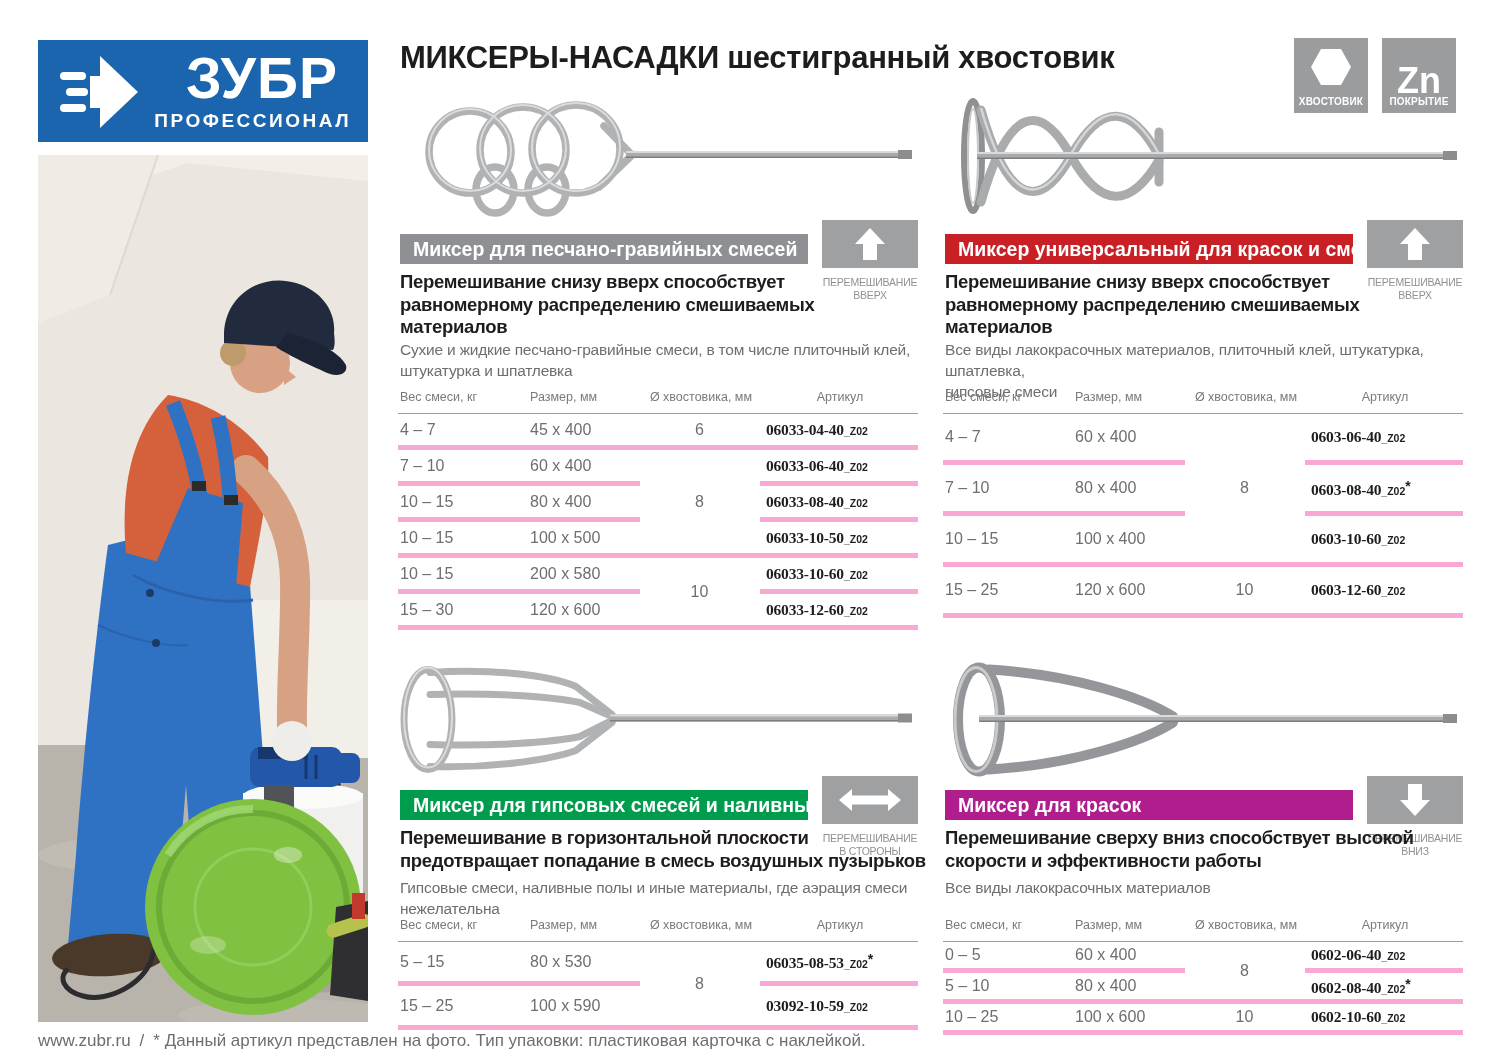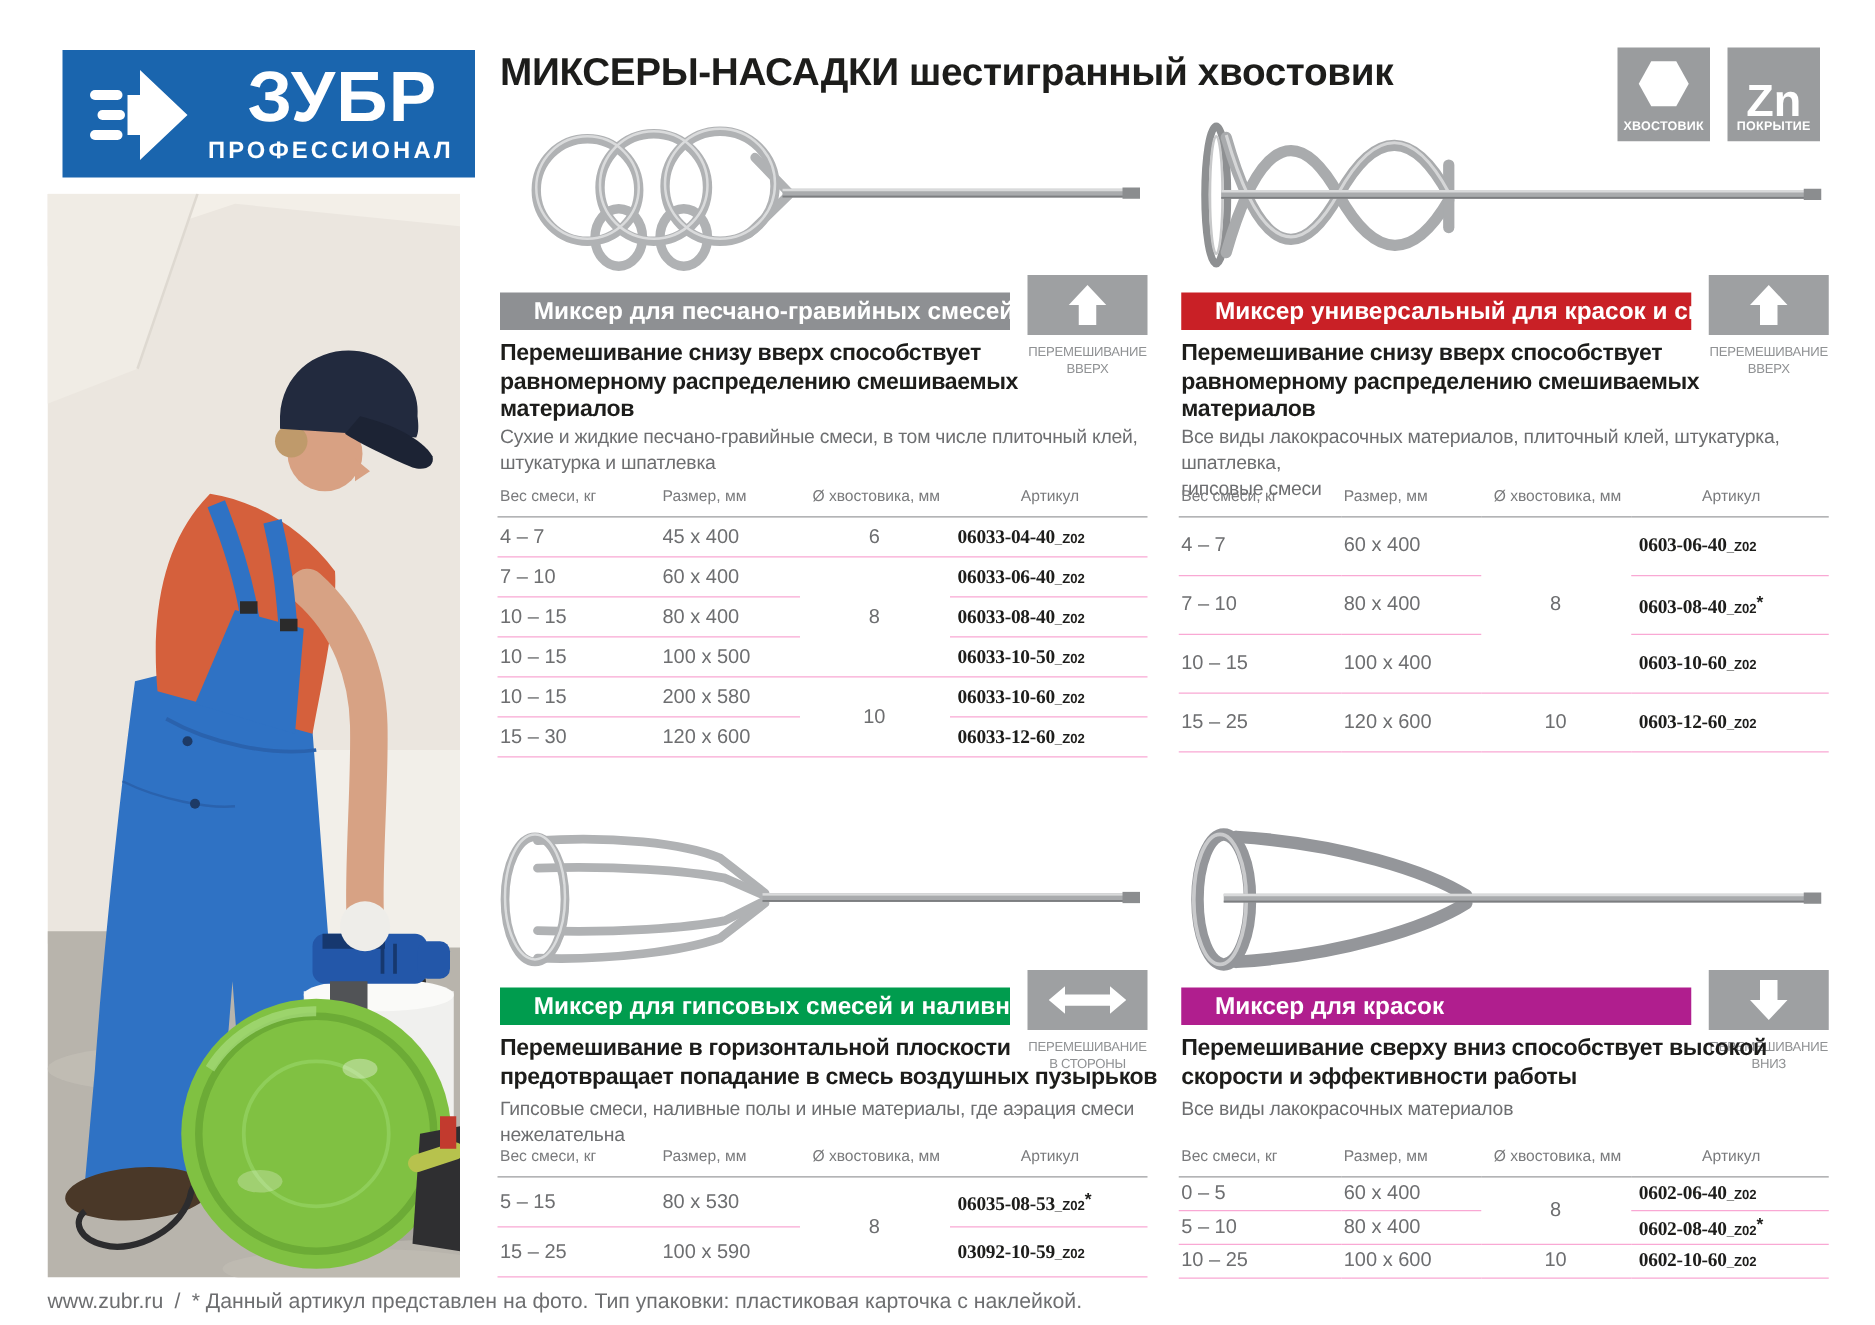--- a/index.html
+++ b/index.html
@@ -22,21 +22,21 @@
   
   .photo{position:absolute;left:38px;top:155px;width:330px;height:867px;}
 
   
   .sec{position:absolute;width:520px;}
   #sec0{left:398px;top:90px;height:512px;}
   #sec1{left:943px;top:90px;height:512px;}
   #sec2{left:398px;top:650px;height:372px;}
   #sec3{left:943px;top:650px;height:372px;}
   .mixer-img{position:absolute;left:0;top:0;width:520px;height:140px;}
-  .hbar{position:absolute;left:2px;width:408px;height:30px;color:#fff;font-size:19.5px;font-weight:700;line-height:30px;padding-left:27px;box-sizing:border-box;white-space:nowrap;}
+  .hbar{position:absolute;left:2px;width:408px;height:30px;color:#fff;font-size:19.5px;font-weight:700;line-height:30px;padding-left:13px;box-sizing:border-box;white-space:nowrap;}
   .sec-top .hbar{top:144px;}
   .sec-bottom .hbar{top:140px;}
   .bold-text{position:absolute;left:2px;width:545px;color:#1d1d1b;font-size:18.5px;font-weight:700;line-height:22.5px;letter-spacing:-0.3px;white-space:pre-line;}
   .sec-top .bold-text{top:181px;}
   .sec-bottom .bold-text{top:177px;}
   .note-text{position:absolute;left:2px;width:545px;color:#6d6e70;font-size:15.5px;line-height:21px;letter-spacing:-0.2px;white-space:pre-line;}
   .sec-top .note-text{top:249px;}
   .sec-bottom .note-text{top:227px;}
   .dirbadge{position:absolute;left:424px;width:96px;text-align:center;}
   .sec-top .dirbadge{top:130px;}
@@ -44,39 +44,39 @@
   .dirbox{width:96px;height:48px;background:#9ea0a2;display:flex;align-items:center;justify-content:center;}
   .dirlabel{margin-top:8px;font-size:10.5px;line-height:13px;color:#8f9193;letter-spacing:-0.2px;}
 
   
   .ptable{position:absolute;left:0;border-collapse:collapse;width:520px;table-layout:fixed;}
   .sec-top .ptable{top:300px;}
   .sec-bottom .ptable{top:268px;}
   .w0{width:130px;} .w1{width:112px;} .w2{width:120px;} .w3{width:158px;}
   .ptable th{font-weight:400;color:#797a7c;font-size:12.5px;text-align:left;padding:0 0 9px 2px;border-bottom:1px solid #9b9c9e;}
   .ptable th.col2, .ptable th.col3{text-align:center;}
-  .ptable td{border-bottom:1px solid #f9a8d4;color:#6d6e70;font-size:16px;padding-left:2px;vertical-align:middle;}
+  .ptable td{border-bottom:5px solid #f9a8d4;color:#6d6e70;font-size:16px;padding-left:2px;vertical-align:middle;}
   .ptable td.col2{text-align:center;padding-left:0;}
   .ptable td.col3{padding-left:6px;white-space:nowrap;}
   .rh30 td{height:29px;} .rh45 td{height:44px;} .rh38 td{height:37px;} .rh25 td{height:24px;}
   .art{font-weight:700;color:#1d1d1b;font-size:15.5px;letter-spacing:-0.2px;font-family:Liberation Serif, serif;}
   .suf{font-weight:700;color:#1d1d1b;font-size:10.5px;}
   .star{font-weight:700;color:#1d1d1b;font-size:14px;vertical-align:4px;}
 
   
   .footer{position:absolute;left:38px;top:1031px;color:#6d6e70;font-size:17px;}
   .footer .sep{margin:0 9px;color:#6d6e70;}
   .footer .url{color:#6d6e70;text-decoration:none;}
 </style>
 </head>
 <body>
 
 <div class="page">
 
-  <div class="logo" style="background: rgb(26, 101, 174); margin-left: 12px;">
+  <div class="logo" style="background: rgb(26, 101, 174);">
     <svg class="mark" width="82" height="80" viewBox="0 0 82 80">
       <polygon points="40,4 78,40 40,76 40,56 30,56 30,24 40,24" fill="#ffffff"></polygon>
       <rect x="0" y="20" width="26" height="8" rx="4" fill="#ffffff"></rect>
       <rect x="6" y="36" width="22" height="8" rx="4" fill="#ffffff"></rect>
       <rect x="0" y="52" width="26" height="8" rx="4" fill="#ffffff"></rect>
     </svg>
     <div class="brandname">ЗУБР</div>
     <div class="brandtag">ПРОФЕССИОНАЛ</div>
   </div>
 

